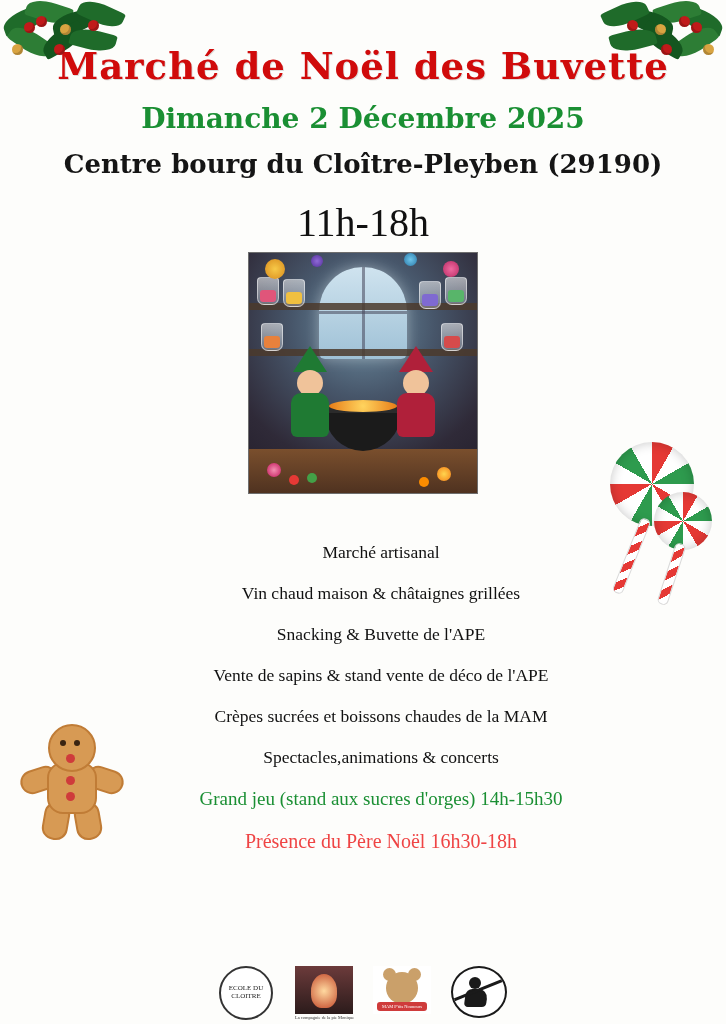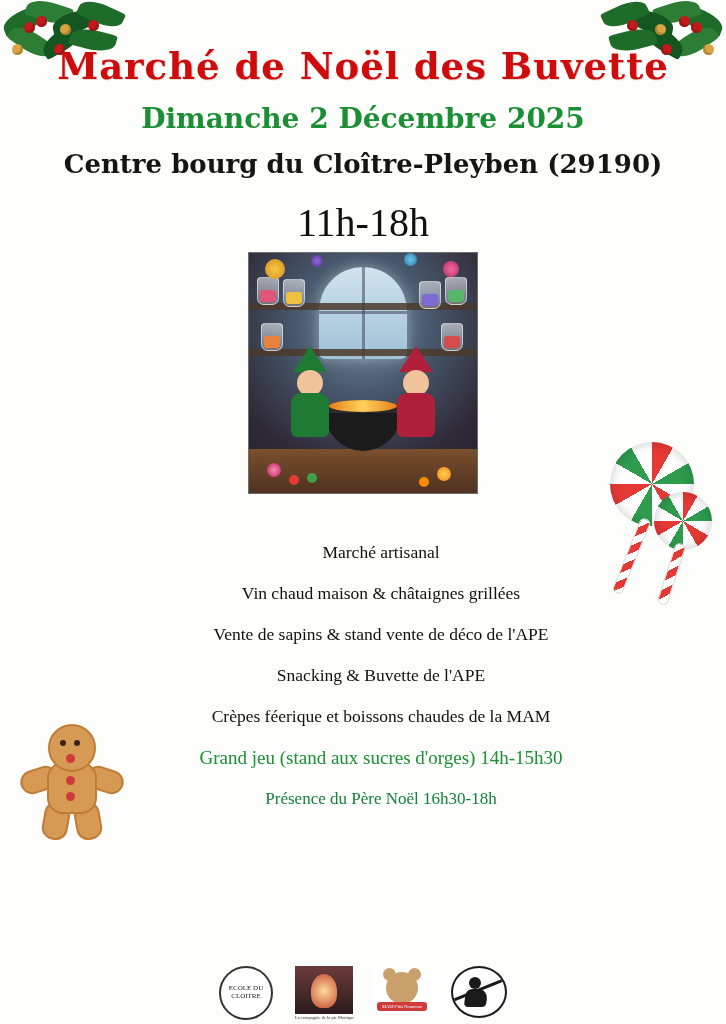--- a/index.html
+++ b/index.html
@@ -263,21 +263,21 @@
   }
   .activities li {
     list-style: none;
     font-size: 17.5px;
     color: #111111;
     margin: 0 0 20px 0;
     font-family: "Liberation Serif", serif;
   }
   .activities li.green { color: #1a8f33; font-size: 19px; }
   .activities li.brown { color: #8a3b10; font-size: 19px; }
-  .activities li.red   { color: #15803d; font-size: 17px; }
+  .activities li.red   { color: #ef4444; font-size: 20px; }
   .activities ul { margin: 0; padding: 0; }
 
   
   .logos {
     position: absolute;
     bottom: 6px;
     left: 0;
     right: 0;
     display: flex;
     justify-content: center;
@@ -502,23 +502,24 @@
     <div class="gb-eye" style="left:56px; top:16px;"></div>
     <div class="gb-btn" style="left:48px; top:30px; background:#cf3b3b;"></div>
     <div class="gb-btn" style="left:48px; top:52px;"></div>
     <div class="gb-btn" style="left:48px; top:68px;"></div>
   </div>
 
   <div class="activities">
     <ul>
       <li>Marché artisanal</li>
       <li>Vin chaud maison &amp; châtaignes grillées</li>
+      <li>Snacking &amp; Buvette de l'APE</li>
       <li>Vente de sapins &amp; stand vente de déco de l'APE</li>
-      <li>Snacking &amp; Buvette de l'APE</li>
-      <li>Crèpes féerique et boissons chaudes de la MAM</li>
+      <li>Crèpes sucrées et boissons chaudes de la MAM</li>
+      <li>Spectacles,animations &amp; concerts</li>
       <li class="green">Grand jeu (stand aux sucres d'orges) 14h-15h30</li>
       <li class="red">Présence du Père Noël 16h30-18h</li>
     </ul>
   </div>
 
   <div class="logos">
     <div class="logo">
       <div class="logo-circle">ECOLE DU CLOITRE</div>
     </div>
     <div class="logo">

